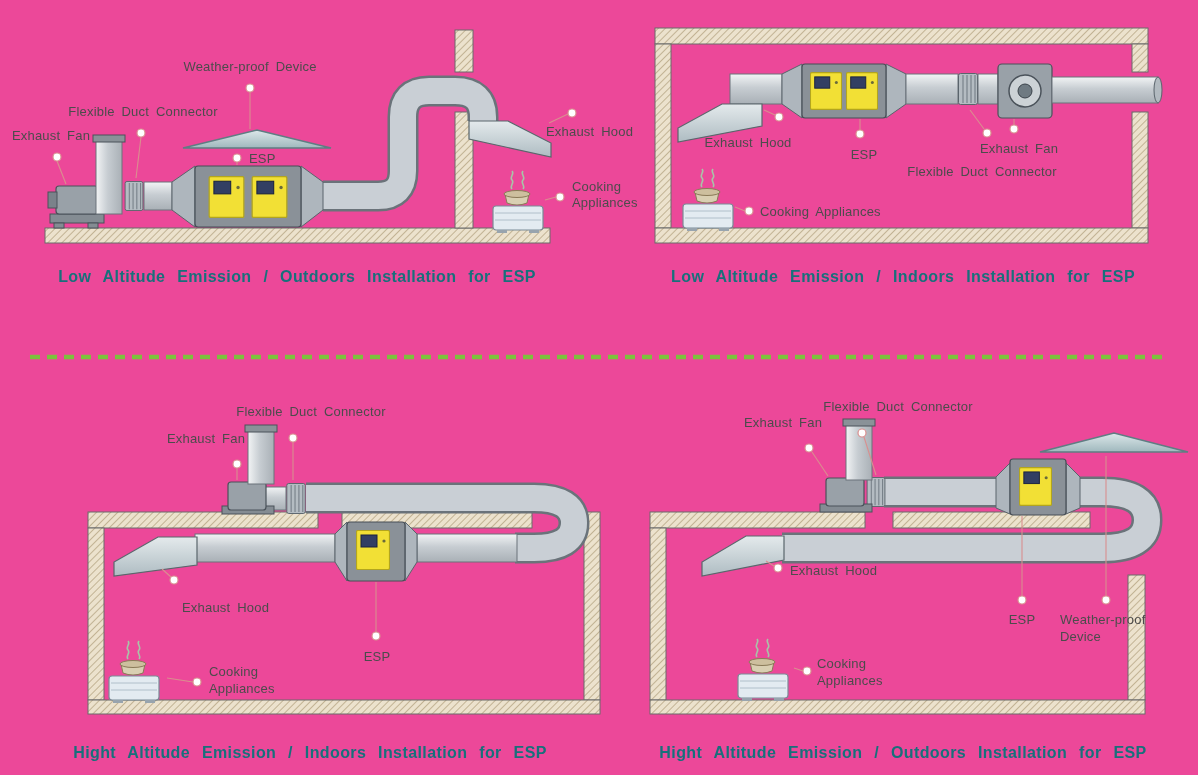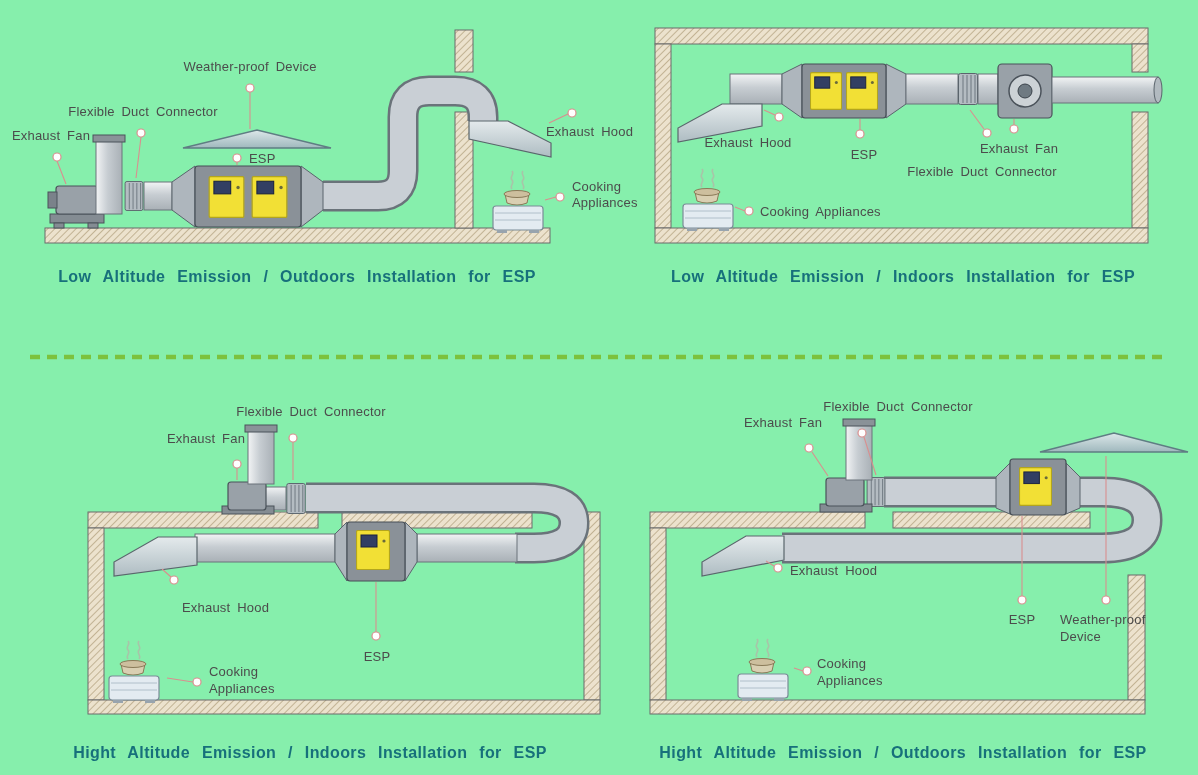--- a/index.html
+++ b/index.html
@@ -1,16 +1,16 @@
 <!DOCTYPE html>
 <html><head>
 <meta charset="utf-8">
 <style>
   html,body{margin:0;padding:0;background:#fff;}
-  .stage{width:1198px;height:775px;position:relative;background:#86efac;font-family:"Liberation Sans",sans-serif;overflow:hidden;}
+  .stage{width:1198px;height:775px;position:relative;background:#ec4899;font-family:"Liberation Sans",sans-serif;overflow:hidden;}
   svg{display:block;}
   svg text{font-family:"Liberation Sans","DejaVu Sans",sans-serif;}
   .lbl{font-size:13px;fill:#4c4c4c;word-spacing:3px;letter-spacing:.2px;}
   .title{font-size:16px;font-weight:bold;fill:#17707b;word-spacing:7px;letter-spacing:.4px;}
   .leader{stroke:#d98f8f;stroke-width:1.1;fill:none;}
   .lcir{fill:#ffffff;stroke:#d98f8f;stroke-width:1.2;}
   .wall{fill:url(#hatch);stroke:#6b6b6b;stroke-width:1;}
   .duct{fill:url(#ductH);stroke:#6a737a;stroke-width:1;}
   .ductv{fill:url(#ductV);stroke:#6a737a;stroke-width:1;}
   .pipe-o{fill:none;stroke:#6a737a;stroke-width:31;stroke-linejoin:round;}

